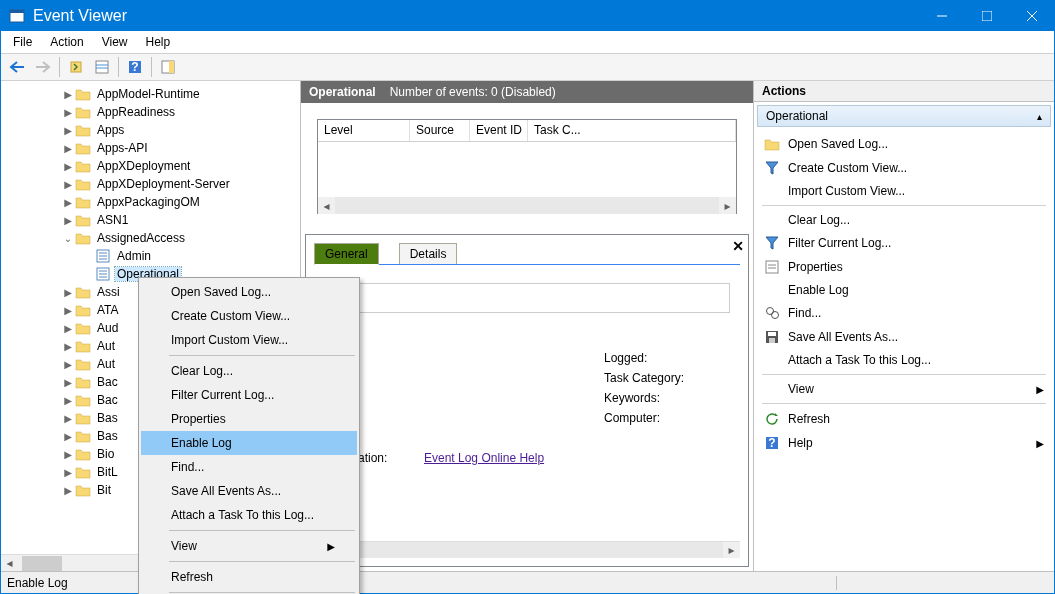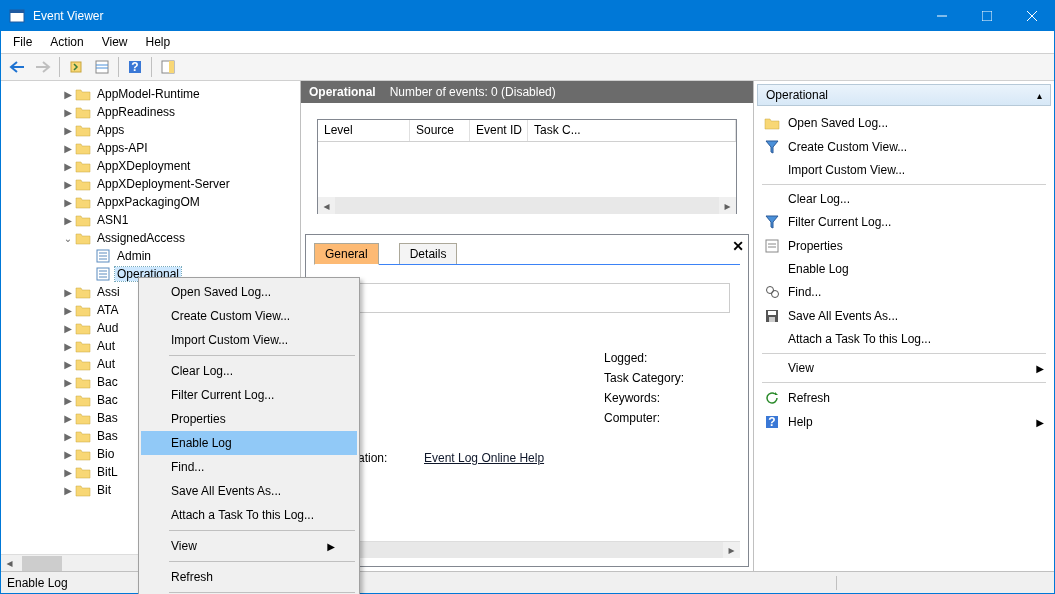--- a/index.html
+++ b/index.html
@@ -2,21 +2,21 @@
 <html><head>
 <meta charset="utf-8">
 <style>
 * { box-sizing: border-box; margin: 0; padding: 0; font-family: "Segoe UI", Tahoma, sans-serif; font-size: 12px; }
 html, body { width: 1055px; height: 594px; overflow: hidden; background: #fff; }
 
 .window { width: 1055px; height: 594px; border: 1px solid #0078d7; display: flex; flex-direction: column; }
 
 .titlebar { background: #0078d7; color: #fff; height: 30px; display: flex; align-items: center; }
 .titlebar .app-icon { width: 16px; height: 16px; margin: 0 8px; }
-.titlebar .title { flex: 1; font-size: 12px; }
+.titlebar .title { flex: 1; font-size: 16px; }
 .titlebar .win-btn { width: 45px; height: 30px; display: flex; align-items: center; justify-content: center; color: #fff; }
 .titlebar .win-btn svg { stroke: #fff; }
 
 .menubar { height: 22px; display: flex; align-items: center; padding: 0 4px; gap: 2px; background: #fff; }
 .menubar .menu-item { padding: 2px 8px; text-align: center; }
 
 .toolbar { height: 28px; border-top: 1px solid #d0d0d0; border-bottom: 1px solid #d0d0d0; display: flex; align-items: center; padding: 0 4px; gap: 2px; background: #f5f5f5; }
 .toolbar .tbtn { width: 24px; height: 22px; display: flex; align-items: center; justify-content: center; border: 1px solid transparent; }
 .toolbar .sep { width: 1px; height: 20px; background: #c0c0c0; margin: 0 2px; }
 
@@ -44,26 +44,26 @@
 .grid-head .col { padding: 3px 6px; border-right: 1px solid #e0e0e0; white-space: nowrap; overflow: hidden;}
 .grid-body { height: 55px; background: #fff; }
 .grid-scroll { height: 17px; background: #f0f0f0; display:flex;}
 .grid-scroll .ar { width:17px; display:flex;align-items:center;justify-content:center;color:#606060;background:#f0f0f0;}
 .grid-scroll .track { flex:1; background:#e8e8e8;}
 
 .detail-pane { margin: 4px; border: 1px solid #828790; flex: 1; display:flex; flex-direction:column; position:relative;}
 .detail-close { position:absolute; right:4px; top:3px; font-size:14px; font-weight:bold;}
 .tabs { display:flex; padding: 8px 8px 0 8px; gap:0;}
 .tab { padding: 3px 10px; border:1px solid #aca899; border-bottom:none; background:#fff; position:relative; font-size:12px;}
-.tab.active { background:#fdba74; z-index:2; border-bottom:1px solid #fff; margin-bottom:-1px;}
+.tab.active { background:#4d7c0f; z-index:2; border-bottom:1px solid #fff; margin-bottom:-1px;}
 .tab.inactive { background:#f4f4f4;margin-left:20px;}
 .tab-body { border-top:1px solid #3b82f6; margin: 0 8px 8px 8px; flex:1; padding: 18px 10px 4px 10px; position:relative;}
 .detail-grid { display:grid; grid-template-columns: 100px 180px 120px auto; row-gap: 6px; font-size: 12px;}
 .detail-grid .lbl { white-space:nowrap; overflow:hidden;}
-.detail-link { color:#0f172a; text-decoration:underline; }
+.detail-link { color:#4c1d95; text-decoration:underline; }
 .detail-bottom-scroll { height:17px; background:#f0f0f0; border-top:1px solid #ddd; margin: 0 8px 8px 8px; display:flex;}
 .detail-bottom-scroll .ar { width:17px; display:flex;align-items:center;justify-content:center;color:#606060;}
 .detail-bottom-scroll .track{flex:1;background:#e8e8e8;}
 
 .actions-pane { width: 300px; display:flex; flex-direction:column; }
 .actions-title { background: #f0f0f0; border-bottom: 1px solid #c0c0c0; padding: 3px 8px; font-weight: bold; font-size:12px;}
 .actions-sub { background: linear-gradient(#eaf3fb,#d7e8f7); border: 1px solid #b6c9d8; margin: 3px; padding: 3px 8px; display:flex; align-items:center; font-size:12px;}
 .actions-sub .chevup { margin-left:auto; font-size:10px;}
 .action-list { padding: 2px 0; }
 .action-item { display:flex; align-items:center; padding: 4px 10px 4px 10px; gap: 8px; font-size:12px;}
@@ -406,20 +406,21 @@
         </div>
         <div class="detail-bottom-scroll">
             <div class="ar">◂</div>
             <div class="track"></div>
             <div class="ar">▸</div>
           </div>
       </div>
     </div>
 
     <div class="actions-pane">
+      <div class="actions-title">Actions</div>
       <div class="actions-sub">
         <span>Operational</span>
         <span class="chevup">▴</span>
       </div>
       <div class="action-list">
         <div class="action-item">
             <span class="icon">
               <svg width="16" height="14">
                 <path class="ico-folder" d="M1 3h5l1 2h8v8H1z"></path>
               </svg>

